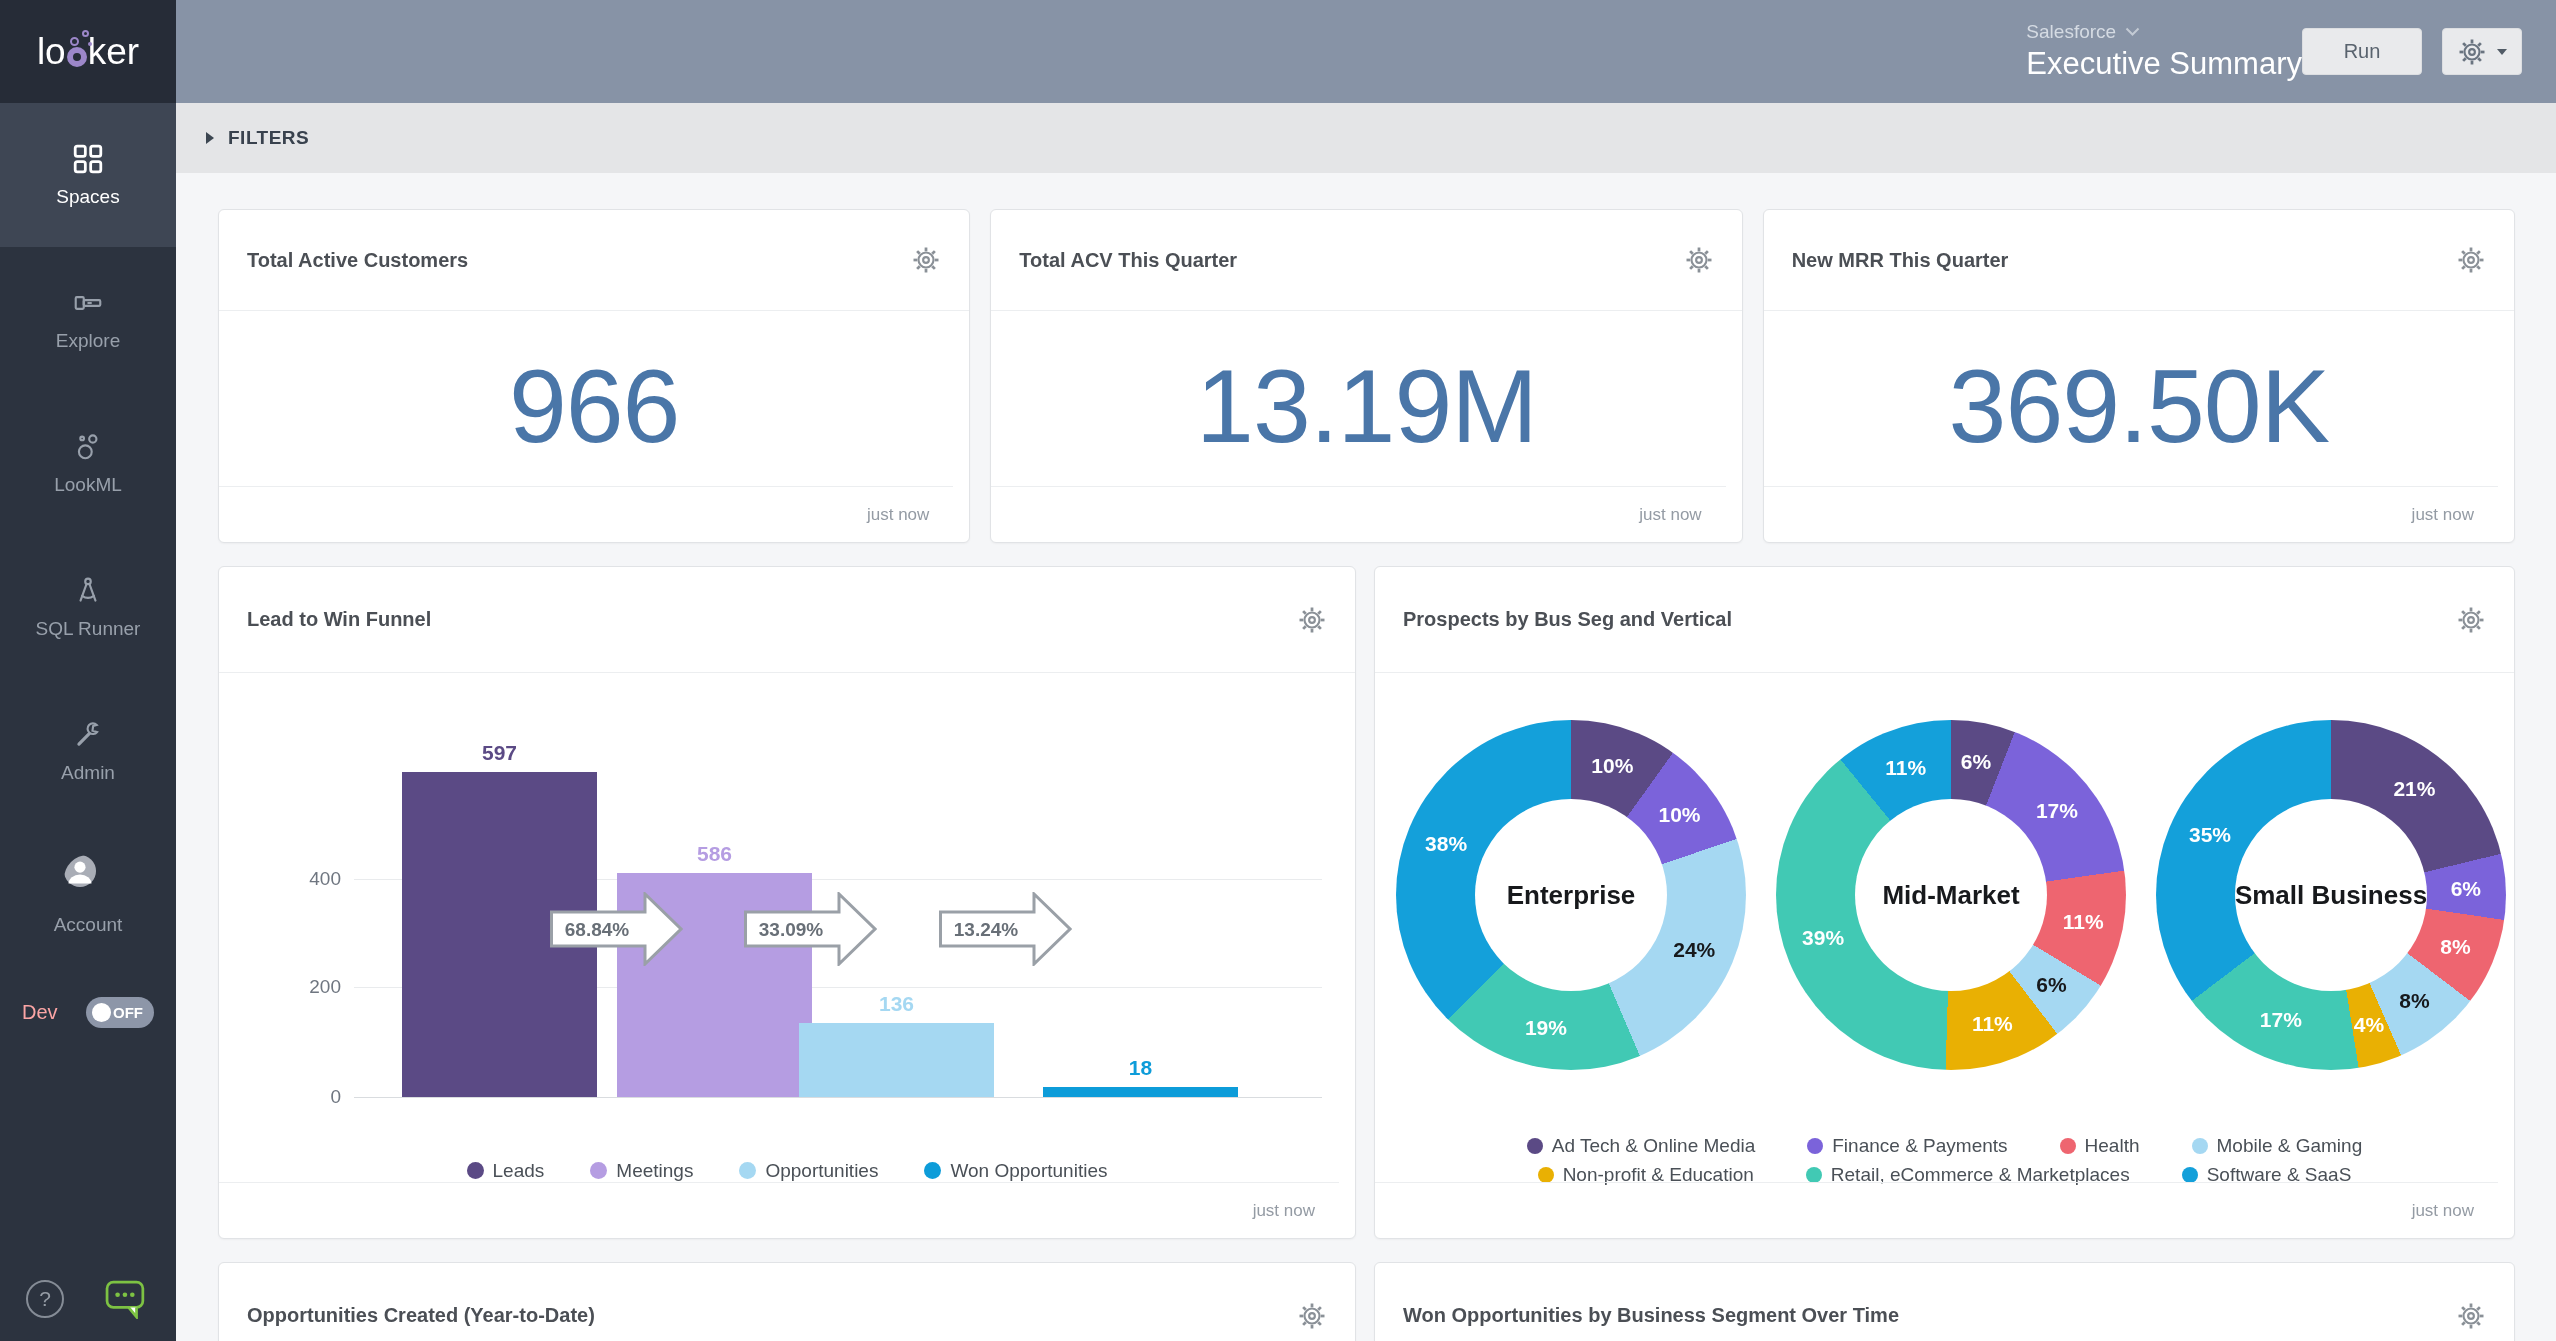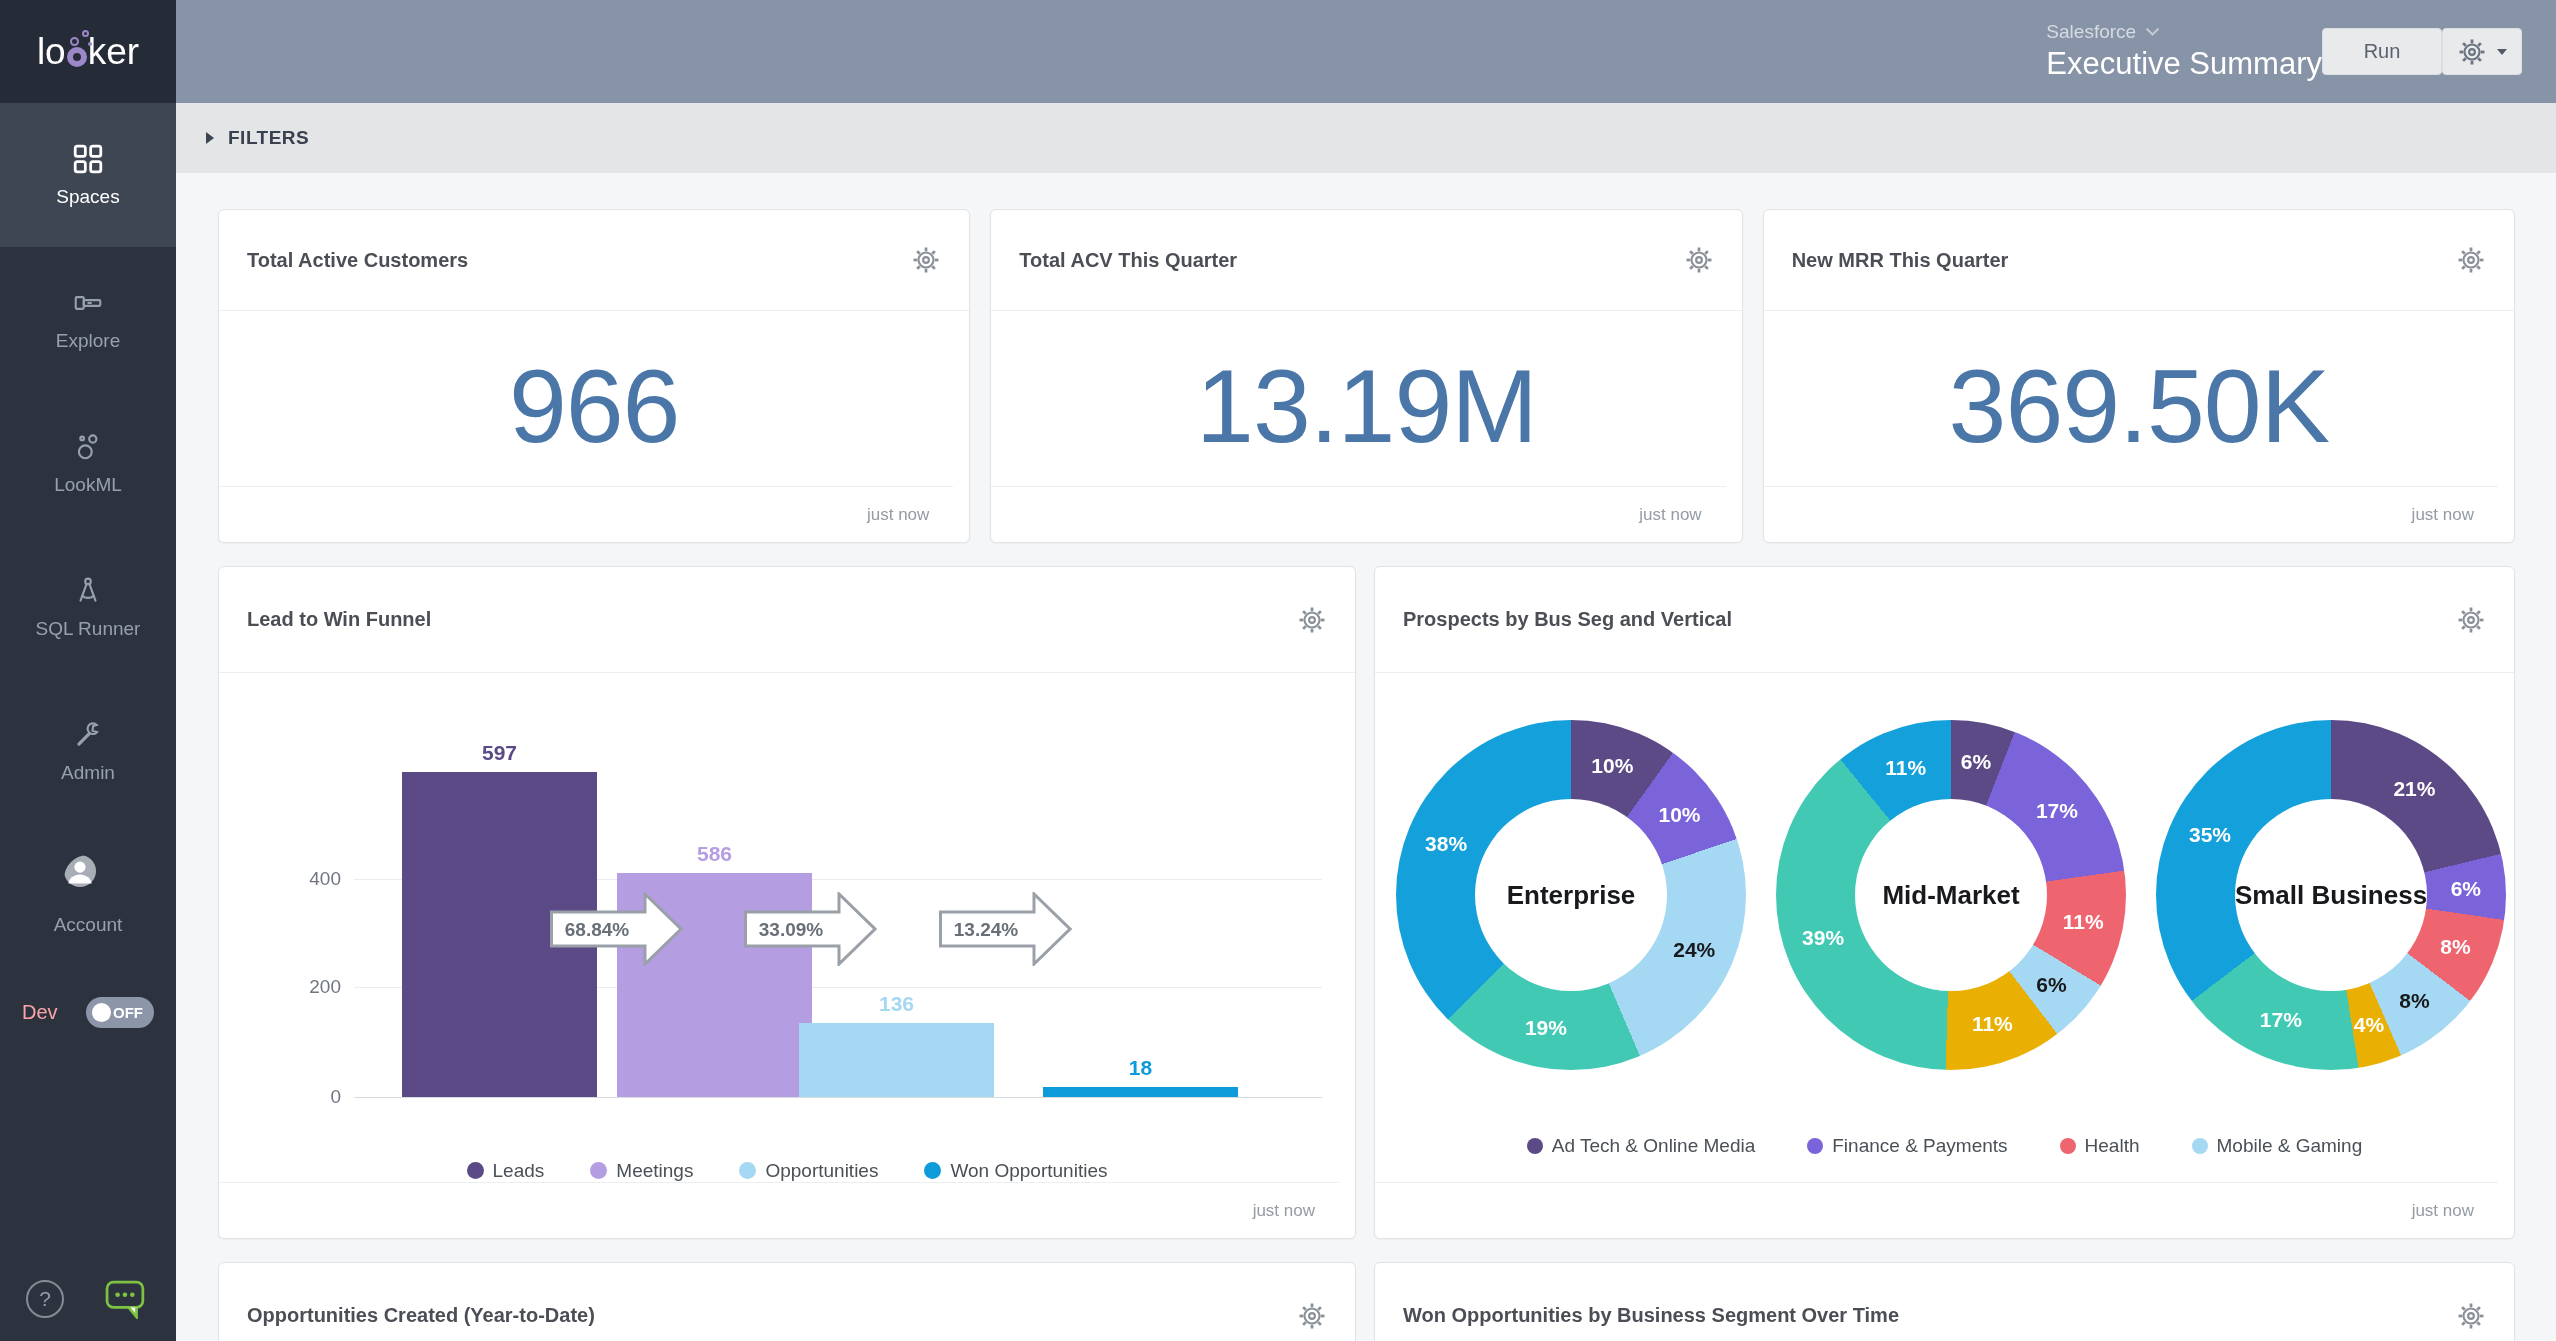--- a/index.html
+++ b/index.html
@@ -24,21 +24,21 @@
   .toggle .knob { position:absolute; left:6px; top:6px; width:19px; height:19px; background:#fff; border-radius:50%; }
   .toggle .toggle-text { color:#fff; font-size:15px; font-weight:700; }
   .sidebar-bottom { position:absolute; bottom:22px; left:26px; display:flex; align-items:center; gap:40px; }
   .help-icon { width:38px; height:38px; border:2.5px solid #858c96; border-radius:50%; color:#959ca5; font-size:21px; display:flex; align-items:center; justify-content:center; cursor:pointer; }
 
   
   .topbar { position:absolute; left:176px; top:0; right:0; height:103px; background:#8793a6; display:flex; align-items:center; justify-content:flex-end; padding:0 34px 0 27px; }
   .tb-left { display:flex; flex-direction:column; justify-content:center; gap:3px; }
   .crumb { color:#d5dbe3; font-size:19px; display:flex; align-items:center; gap:9px; cursor:pointer; }
   .page-title { color:#ffffff; font-size:31px; font-weight:400; }
-  .tb-right { display:flex; }
+  .tb-right { display:flex; gap:20px; }
   .btn { height:47px; background:#e9eaec; border:1px solid #dcdee1; border-radius:4px; color:#59636e; font-size:20px; display:flex; align-items:center; justify-content:center; cursor:pointer; }
   .btn-run { width:120px; }
   .btn-gear { width:80px; gap:9px; }
 
   
   .filters-bar { position:absolute; left:176px; top:103px; right:0; height:70px; background:#e4e5e7; display:flex; align-items:center; gap:13px; padding-left:29px; cursor:pointer; }
   .filters-label { font-size:19px; font-weight:700; color:#39424e; letter-spacing:0.5px; }
 
   
   .content { position:absolute; left:176px; top:173px; right:0; bottom:0; background:#f5f6f8; padding:36px 41px 0 42px; overflow:hidden; }
@@ -463,20 +463,34 @@
             </div>
           <div class="legend-item">
               <span class="dot" style="background: rgb(238, 101, 112);"></span>
               <span class="legend-text">Health</span>
             </div>
           <div class="legend-item">
               <span class="dot" style="background: rgb(165, 216, 242);"></span>
               <span class="legend-text">Mobile &amp; Gaming</span>
             </div>
         </div>
+        <div class="legrow">
+          <div class="legend-item">
+              <span class="dot" style="background: rgb(233, 176, 3);"></span>
+              <span class="legend-text">Non-profit &amp; Education</span>
+            </div>
+          <div class="legend-item">
+              <span class="dot" style="background: rgb(65, 201, 180);"></span>
+              <span class="legend-text">Retail, eCommerce &amp; Marketplaces</span>
+            </div>
+          <div class="legend-item">
+              <span class="dot" style="background: rgb(20, 160, 218);"></span>
+              <span class="legend-text">Software &amp; SaaS</span>
+            </div>
+        </div>
       </div>
       <div class="card-foot">
           <span>just now</span>
         </div>
     </div>
   </div>
 
   <div class="bottom-row">
     <div class="card panel-funnel stub">
       <div class="panel-head">

